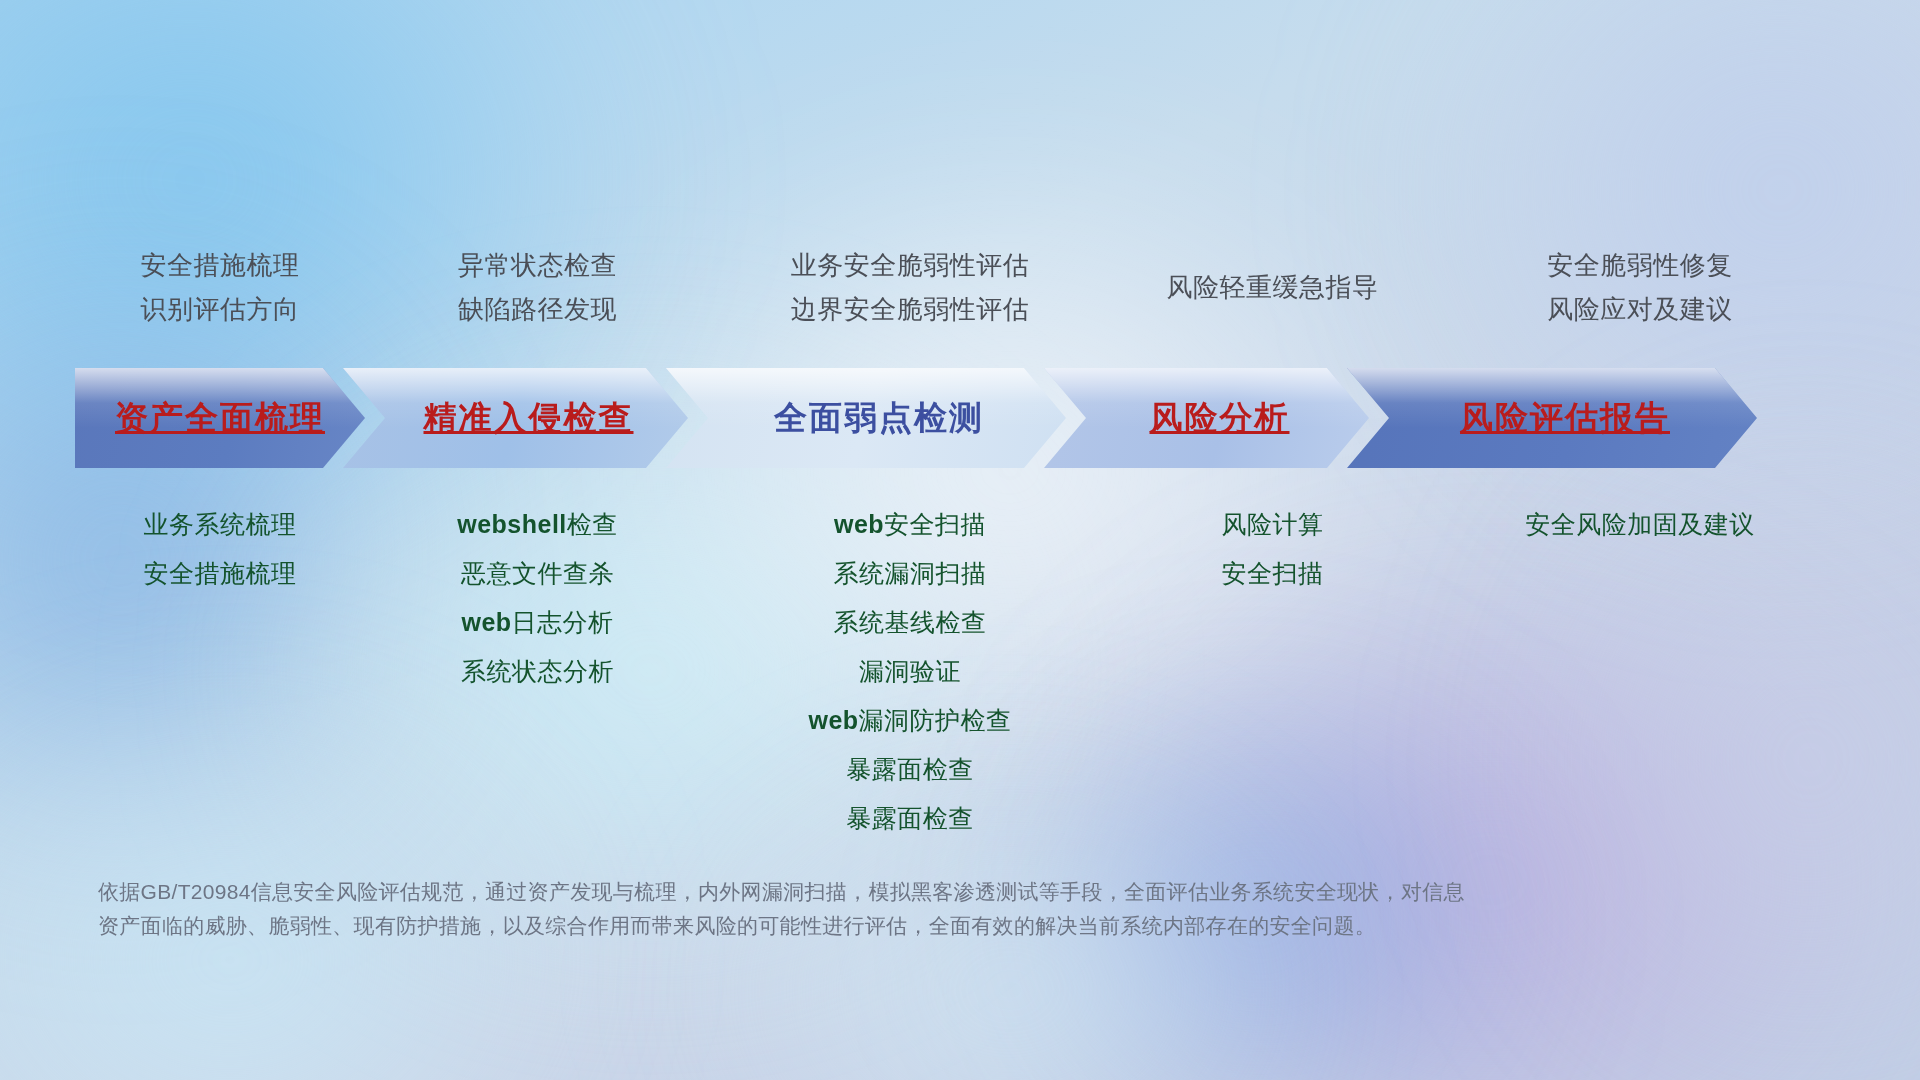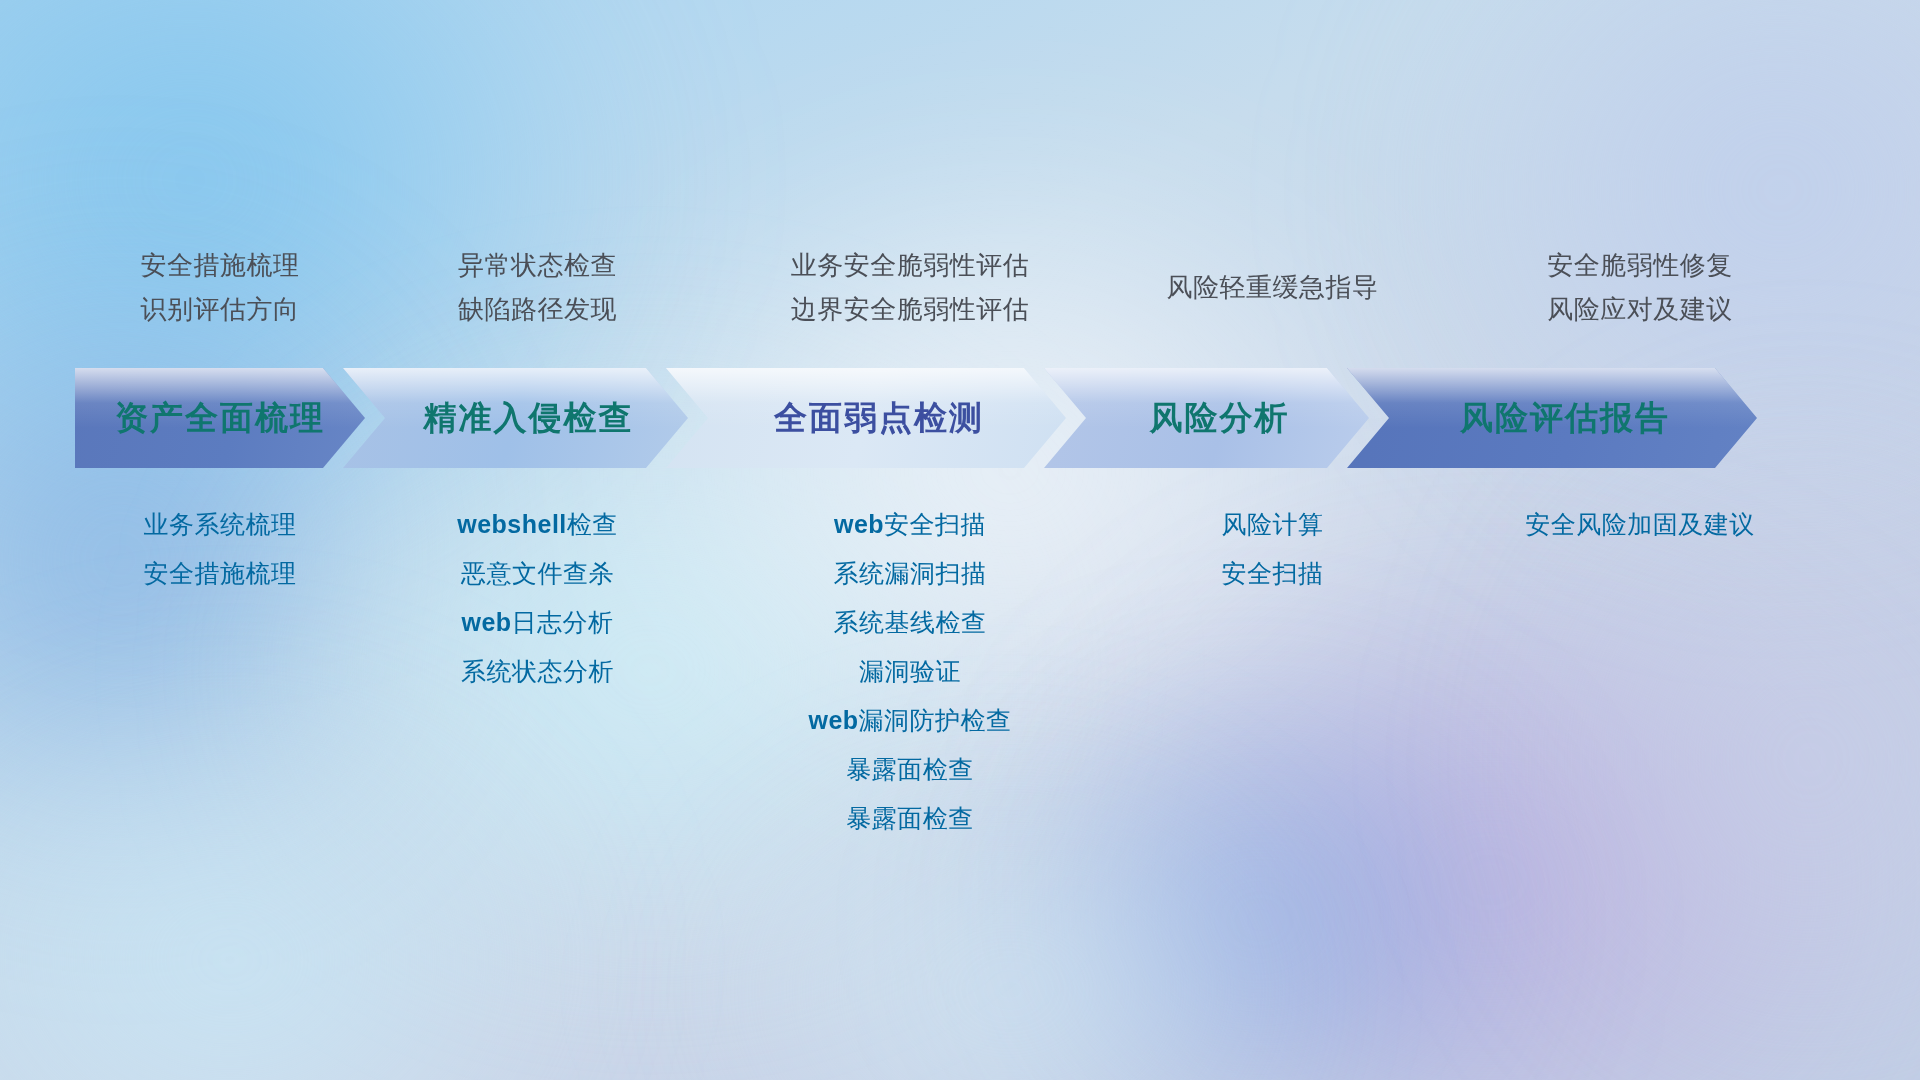--- a/index.html
+++ b/index.html
@@ -131,37 +131,37 @@
     letter-spacing: 2px;
   }
   .arrow.first .label { padding-left: 0; }
 
   .ar-1 .shape { background: linear-gradient(105deg, #5a77bb 0%, #5c7cc0 55%, #6886c6 100%); }
   .ar-2 .shape { background: linear-gradient(105deg, #a8c2e6 0%, #9fc0e8 50%, #b2cbea 100%); }
   .ar-3 .shape { background: linear-gradient(105deg, #d4e3f2 0%, #dbe8f5 50%, #cfe0f2 100%); }
   .ar-4 .shape { background: linear-gradient(105deg, #b3c6e8 0%, #a9c0e7 55%, #bacdec 100%); }
   .ar-5 .shape { background: linear-gradient(105deg, #5674ba 0%, #5b7ac0 55%, #6382c4 100%); }
 
-  .ar-1 .label, .ar-2 .label, .ar-4 .label, .ar-5 .label { color: #0f766e; }
+  .ar-1 .label, .ar-2 .label, .ar-4 .label, .ar-5 .label { color: #b91c1c; text-decoration: underline; }
   .ar-3 .label { color: #3c4fa0; }
 
   
   #bottom-lists {
     position: absolute;
     left: 75px; top: 500px;
     width: 1770px;
     display: flex;
     align-items: flex-start;
   }
   .bot-col {
     flex: 0 0 auto;
     display: flex;
     flex-direction: column;
     align-items: center;
-    color: #0369a1;
+    color: #14532d;
     font-size: 25px;
     line-height: 49px;
     letter-spacing: 0.5px;
   }
   .bot-col .item.latin { font-weight: bold; }
   .bot-col .item .zh { font-weight: normal; }
 
   
   #footer {
     position: absolute;
@@ -264,14 +264,18 @@
       </div>
       <div class="bot-col" style="width: 325px;">
         <div class="item">风险计算</div>
         <div class="item">安全扫描</div>
       </div>
       <div class="bot-col" style="width: 410px;">
         <div class="item">安全风险加固及建议</div>
       </div>
     </div>
 
+  <div id="footer">
+    <span class="fline">依据GB/T20984信息安全风险评估规范，通过资产发现与梳理，内外网漏洞扫描，模拟黑客渗透测试等手段，全面评估业务系统安全现状，对信息</span>
+    <span class="fline">资产面临的威胁、脆弱性、现有防护措施，以及综合作用而带来风险的可能性进行评估，全面有效的解决当前系统内部存在的安全问题。</span>
+  </div>
 
 </div>
 
 </body></html>

